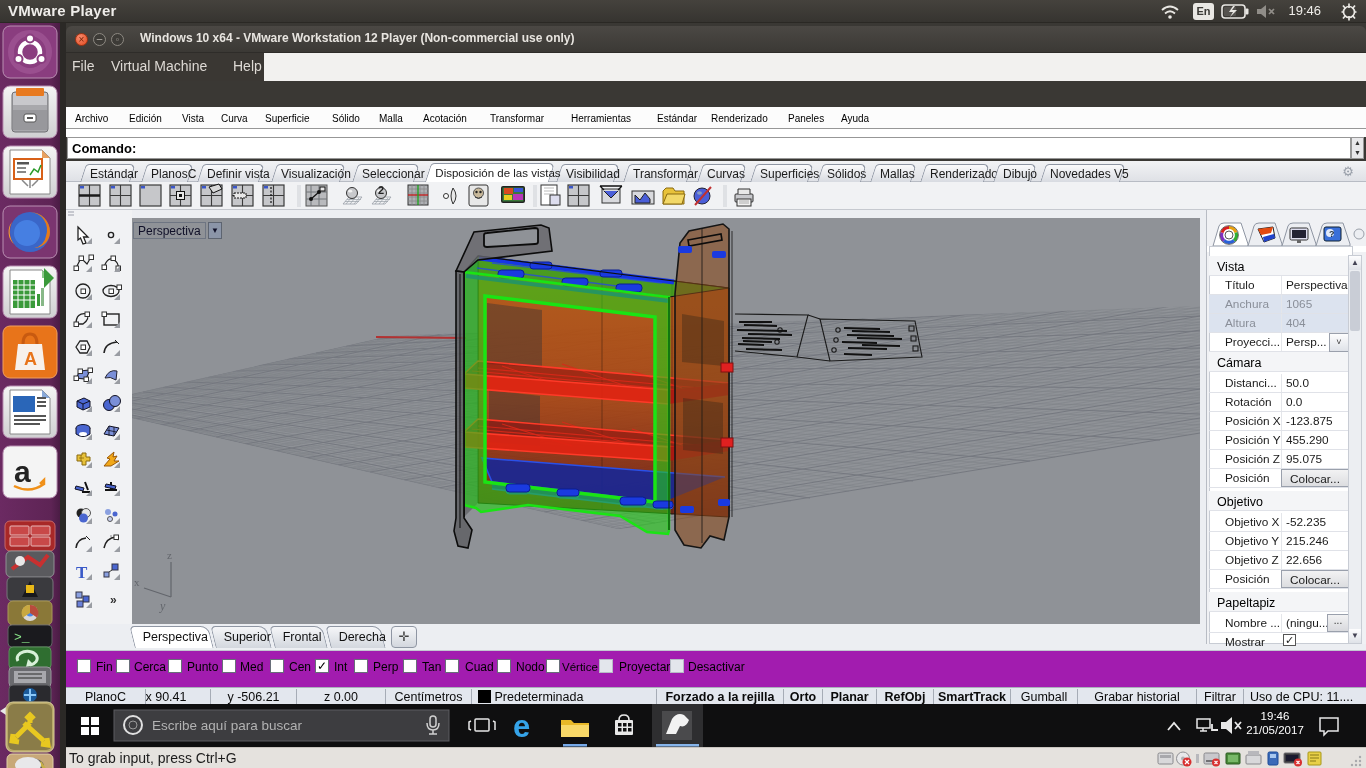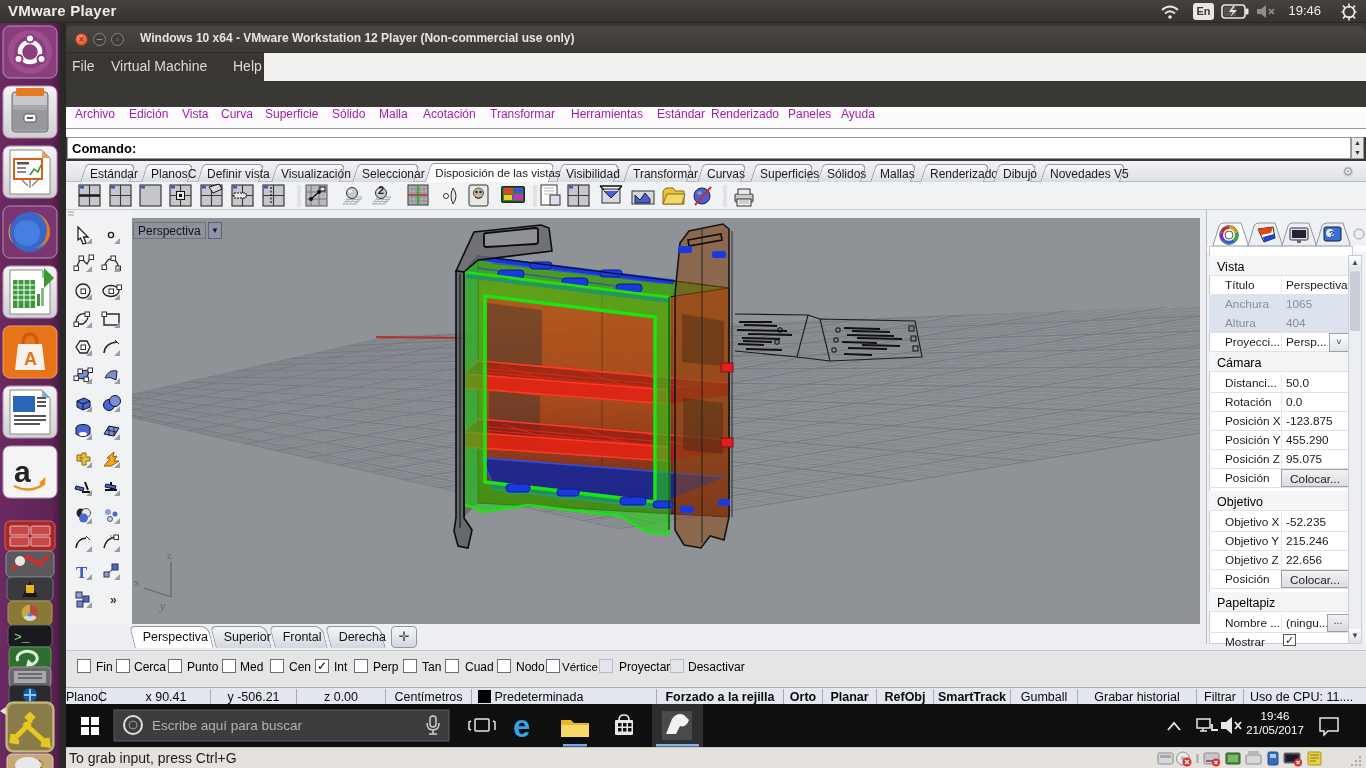--- a/index.html
+++ b/index.html
@@ -17,42 +17,42 @@
 #vmtitle .t{left:74px;top:5px;font-size:12px;font-weight:bold;color:#e8e5e0}
 .wbtn{position:absolute;top:7px;width:13px;height:13px;border-radius:50%}
 #vmmenu{left:66px;top:53px;width:1300px;height:28px;background:#f2f1ef}
 #vmmenu .dark{left:0;top:0;width:198px;height:28px;background:#3a3733}
 #vmmenu span{position:absolute;top:5px;font-size:14px;color:#dedad5}
 #vmedge{left:60px;top:23px;width:6px;height:745px;background:#2b2926}
 
 #rtitle{left:66px;top:81px;width:1300px;height:26px;background:#fff}
 #rtitle .t{left:24px;top:6px;font-size:12.5px;color:#000}
 #rmenu{left:66px;top:107px;width:1300px;height:21px;background:#fcfcfc}
-#rmenu span{position:absolute;top:0;font-size:12px;color:#a21caf}
+#rmenu span{position:absolute;top:6px;font-size:10px;color:#000000}
 #rhist{left:66px;top:128px;width:1300px;height:9px;background:#fff;border-top:1px solid #979797}
 #rcmd{left:67px;top:137px;width:1284px;height:22px;background:#fff;border:1px solid #979797;font-size:13px;font-weight:bold;color:#000;padding:3px 0 0 4px}
 #rspin{left:1351px;top:137px;width:13px;height:22px;background:#e8e8ea;border:1px solid #979797;font-size:7px;color:#333;text-align:center;line-height:10px}
 #rtabrow{left:66px;top:161px;width:1300px;height:21px;background:linear-gradient(#f2f3f5,#dfe1e6);border-bottom:1px solid #b8bcc4}
 .rtab{position:absolute;top:3px;height:18px;background:linear-gradient(#fbfbfc,#d8dbe1);border:1px solid #8f96a3;border-bottom:none;border-radius:4px 6px 0 0;transform:skewX(-18deg);}
 .rtab>span{display:block;transform:skewX(18deg);font-size:12px;color:#1a1a1a;padding:2px 6px 0 6px;white-space:nowrap}
 .rtab.act{background:#fff;height:19px;top:2px;z-index:3}
 #rtoolbar{left:66px;top:182px;width:1300px;height:28px;background:#f1f2f4;border-bottom:1px solid #c6c9cf}
 
 #mainbg{left:66px;top:210px;width:1300px;height:477px;background:#eceef2}
 #palette{left:66px;top:210px;width:66px;height:440px;background:#f1f2f4}
 #viewport{left:132px;top:218px;width:1068px;height:406px;background:#8f9297}
 #vplabel{left:133px;top:222px;height:17px;font-size:12px;color:#101028;background:#8f9297;border:1px solid #6e7582;padding:1px 4px 0 4px}
 #vpdrop{left:208px;top:222px;width:14px;height:17px;background:#8b95a8;border:1px solid #5d6470;color:#101028;font-size:8px;text-align:center;line-height:16px}
 
 #vptabs{left:66px;top:624px;width:1300px;height:26px;background:#eceef2}
 .vtab{position:absolute;top:2px;height:22px;background:linear-gradient(#f5f6f8,#d3d7de);border:1px solid #8f96a3;border-bottom:none;border-radius:5px 8px 0 0;transform:skewX(14deg)}
 .vtab>span{display:block;transform:skewX(-14deg);font-size:12.5px;color:#111;padding:3px 10px 0 10px;white-space:nowrap}
 .vtab.act{background:#fff;z-index:3}
 
-#osnap{left:66px;top:650px;width:1300px;height:37px;background:#e5e5e5;border-top:1px solid #c2c7d0}
+#osnap{left:66px;top:650px;width:1300px;height:37px;background:#a21caf;border-top:1px solid #c2c7d0}
 .os{position:absolute;top:9px;font-size:12px;color:#000;white-space:nowrap}
 .cb{position:absolute;top:8px;width:14px;height:14px;background:#fff;border:1px solid #686e79}
 
 #rstatus{left:66px;top:687px;width:1300px;height:17px;background:#e3e7ee;border-top:1px solid #aab0ba;font-size:12.5px;color:#0a0a0a}
 .sc{position:absolute;top:1px;height:16px;border-right:1px solid #a6acb6;text-align:center;padding-top:1px}
 
 #rpanel{left:1206px;top:210px;width:160px;height:434px;background:#f0f1f4;border-left:1px solid #b8bcc4}
 .ph{position:absolute;left:2px;width:140px;height:20px;background:#f4f5f7;font-size:12.5px;color:#000;padding:4px 0 0 8px;border-bottom:1px solid #e0e2e8}
 .prow{position:absolute;left:2px;width:140px;height:19px;border-bottom:1px solid #e0e2e8;font-size:11.8px;color:#1a1a1a}
 .prow .l{position:absolute;left:16px;top:2px;white-space:nowrap}
@@ -761,21 +761,21 @@
     <div class="cb" style="left:431px"></div>
       <div class="os" style="left:450px">Nodo</div>
     <div class="cb" style="left:480px"></div>
       <div class="os" style="left:496px;font-size:11.5px;top:10px">Vértice</div>
     <div class="cb" style="left:533px;background:#e3e6ec;border-color:#b7bcc6"></div>
       <div class="os" style="left:553px">Proyectar</div>
     <div class="cb" style="left:604px;background:#e3e6ec;border-color:#b7bcc6"></div>
       <div class="os" style="left:622px">Desactivar</div>
   </div>
   <div id="rstatus" class="abs">
-    <div class="sc" style="left:0;width:36px">PlanoC</div>
+    <div class="sc" style="left:0;width:80px">PlanoC</div>
     <div class="sc" style="left:56px;width:89px">x 90.41</div>
     <div class="sc" style="left:145px;width:86px">y -506.21</div>
     <div class="sc" style="left:231px;width:89px">z 0.00</div>
     <div class="sc" style="left:320px;width:86px">Centímetros</div>
     <div class="sc" style="left:406px;width:185px;text-align:left;padding-left:6px"><span style="display:inline-block;width:13px;height:13px;background:#000;vertical-align:-2px"></span> Predeterminada</div>
     <div class="sc" style="left:591px;width:127px;font-weight:bold">Forzado a la rejilla</div>
     <div class="sc" style="left:718px;width:39px;font-weight:bold">Orto</div>
     <div class="sc" style="left:757px;width:54px;font-weight:bold">Planar</div>
     <div class="sc" style="left:811px;width:57px;font-weight:bold">RefObj</div>
     <div class="sc" style="left:868px;width:77px;font-weight:bold">SmartTrack</div>

